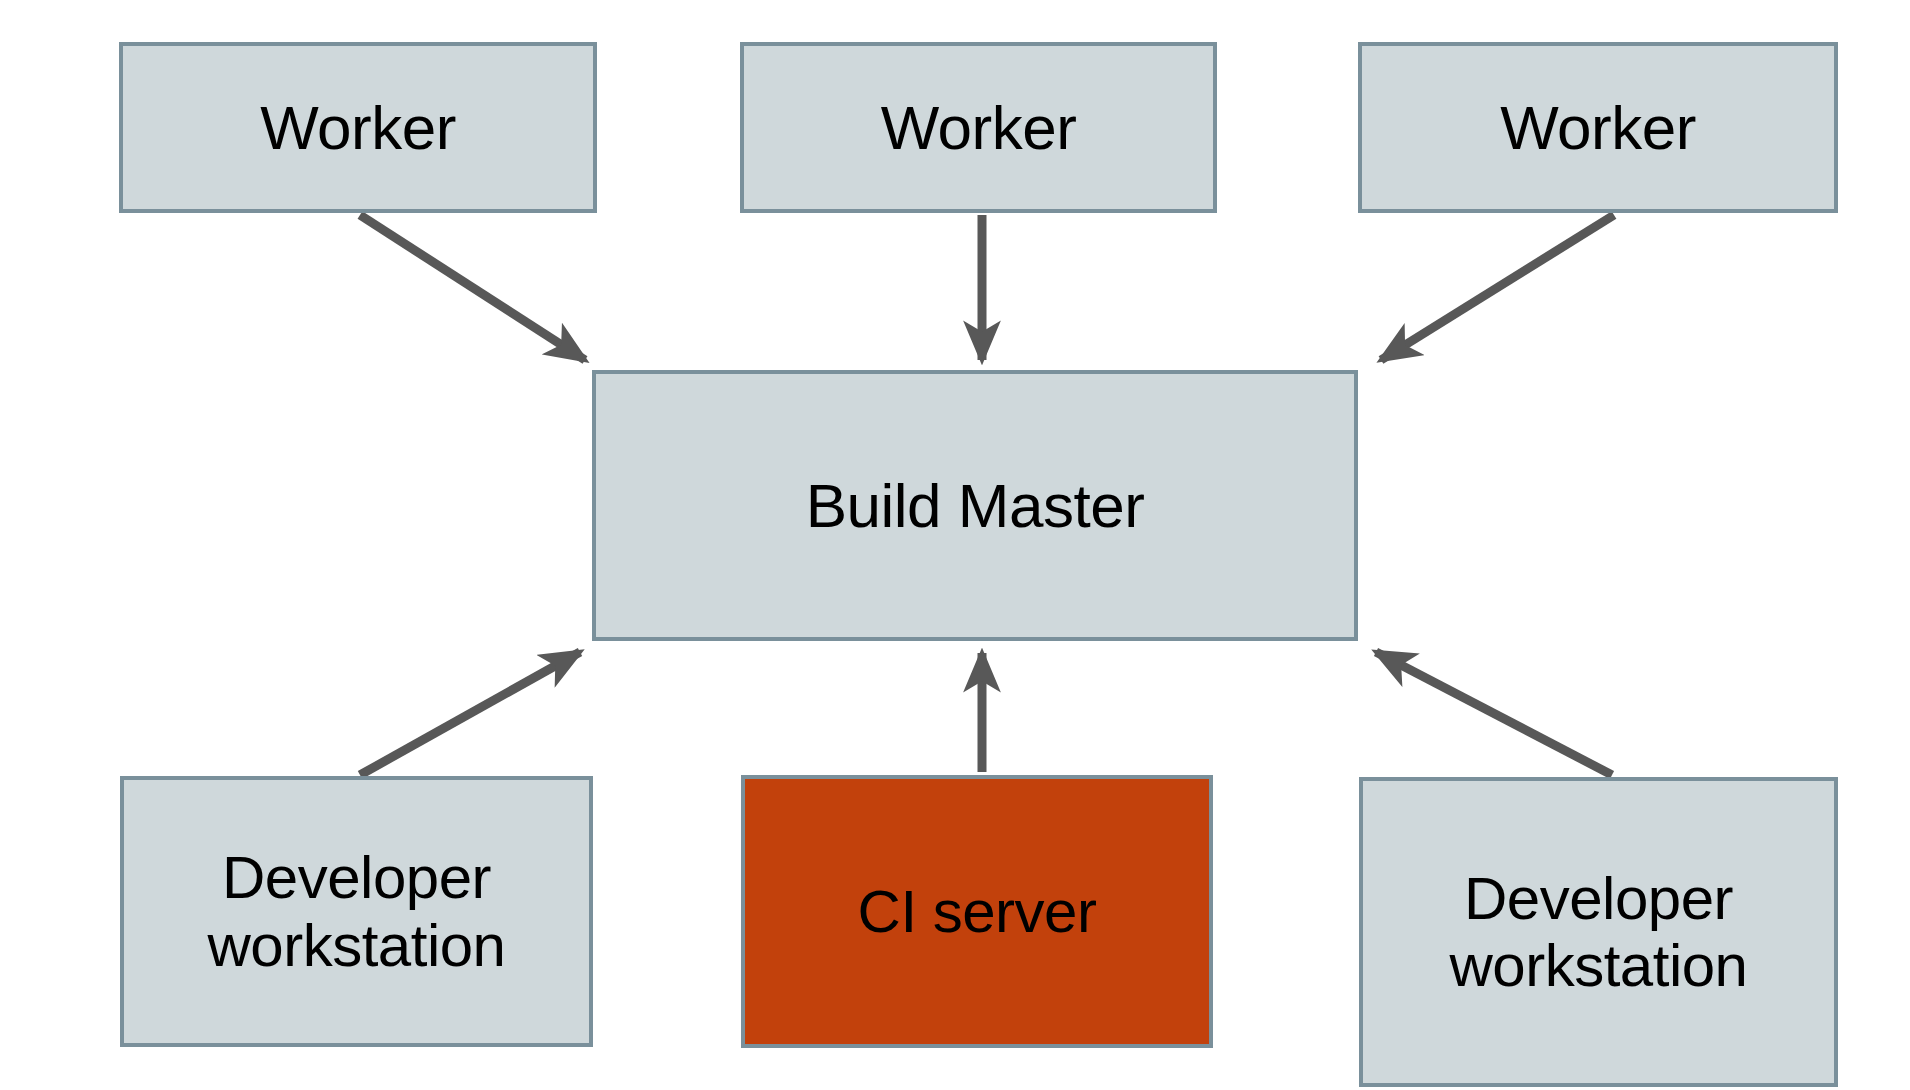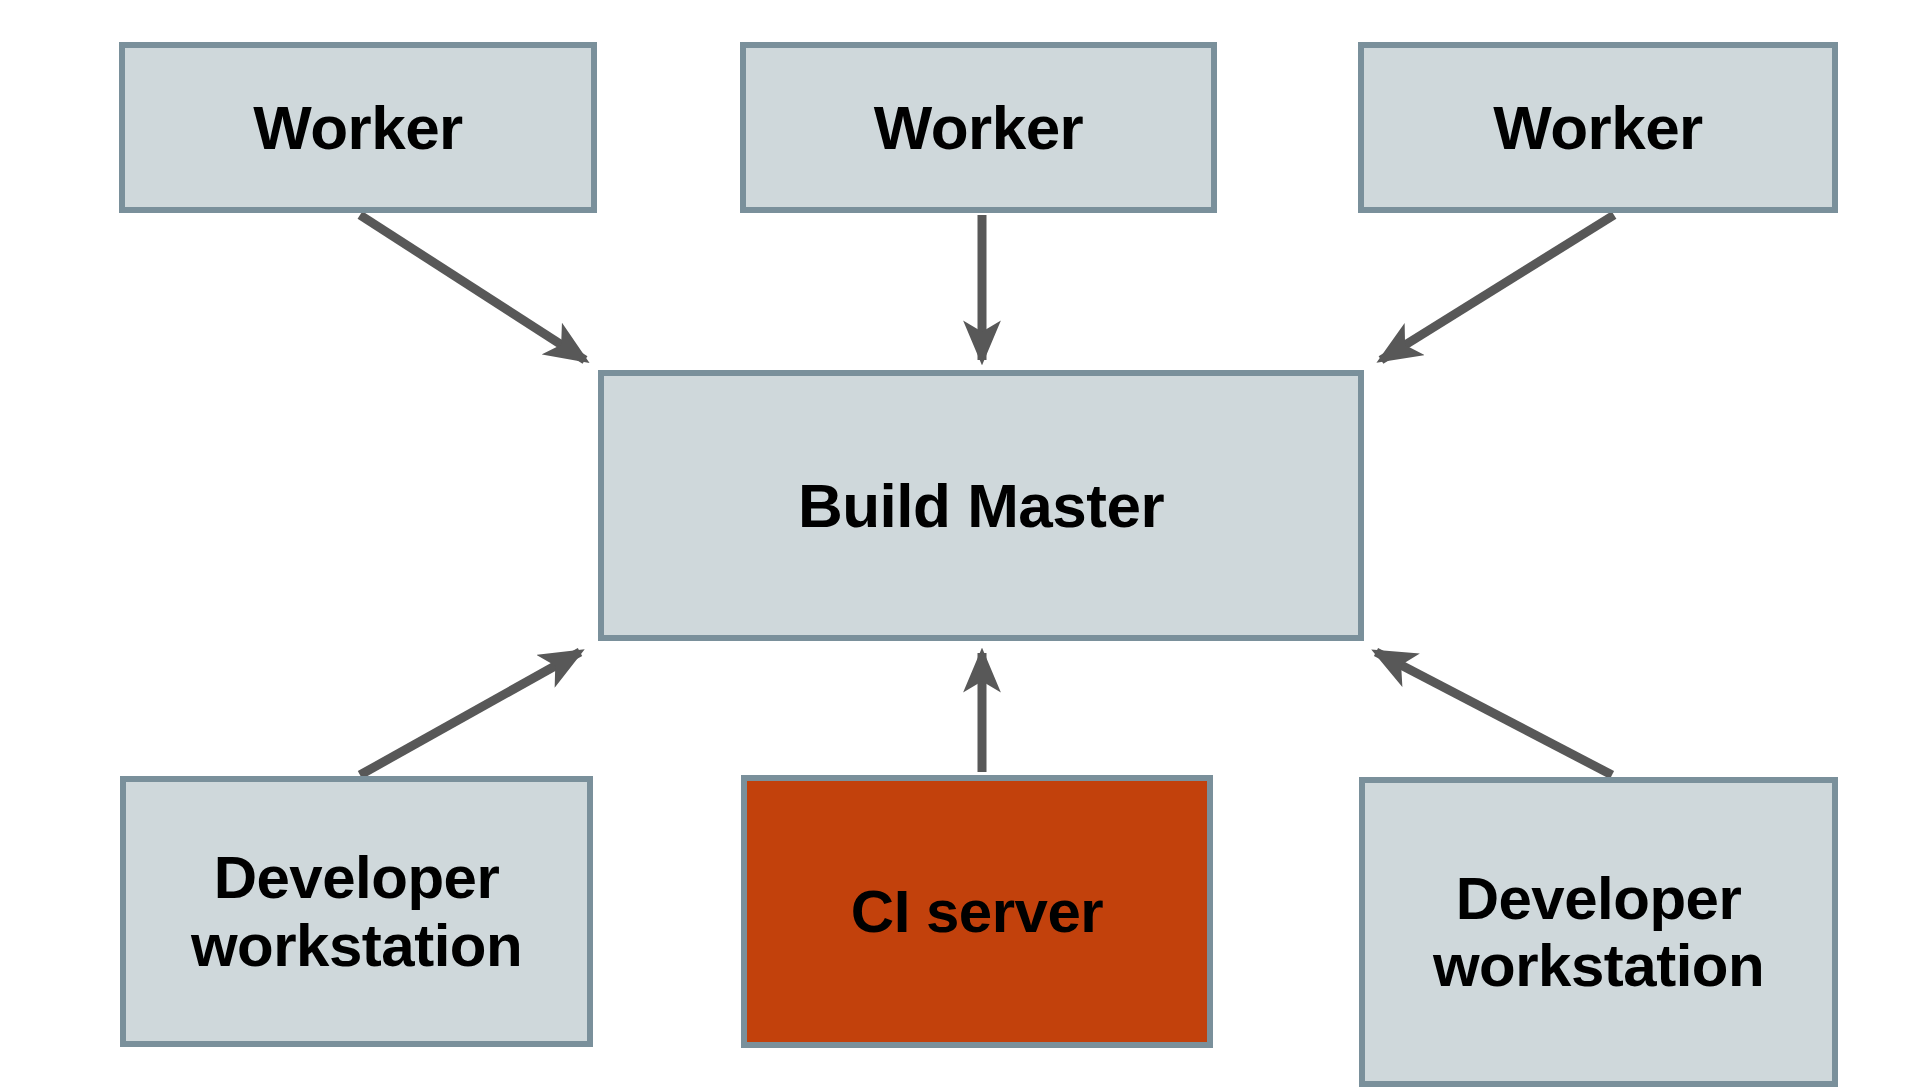--- a/index.html
+++ b/index.html
@@ -24,28 +24,28 @@
     position: absolute;
     top: 0;
     left: 0;
     width: 1910px;
     height: 1090px;
   }
   .node-box {
     position: absolute;
     box-sizing: border-box;
     background: #cfd8db;
-    border: 6px solid #be185d;
+    border: 4px solid #be185d;
     display: flex;
     align-items: center;
     justify-content: center;
     text-align: center;
     color: #000000;
     font-family: "Liberation Sans", sans-serif;
-    font-weight: 700;
+    font-weight: 400;
     line-height: 1.12;
     letter-spacing: -0.5px;
     z-index: 2;
   }
   .node-label {
     display: block;
     white-space: pre-line;
     padding: 0 8px;
   }
   .size-lg { font-size: 62px; }
@@ -78,21 +78,21 @@
   </div>
 
   <div class="node-box size-lg" id="node-worker-2" style="left: 740px; top: 42px; width: 477px; height: 171px; font-size: 62px; background: rgb(207, 216, 219); border-color: rgb(122, 144, 155); color: rgb(0, 0, 0);">
     <span class="node-label">Worker</span>
   </div>
 
   <div class="node-box size-lg" id="node-worker-3" style="left: 1358px; top: 42px; width: 480px; height: 171px; font-size: 62px; background: rgb(207, 216, 219); border-color: rgb(122, 144, 155); color: rgb(0, 0, 0);">
     <span class="node-label">Worker</span>
   </div>
 
-  <div class="node-box size-lg" id="node-build-master" style="left: 592px; top: 370px; width: 766px; height: 271px; font-size: 62px; background: rgb(207, 216, 219); border-color: rgb(122, 144, 155); color: rgb(0, 0, 0); margin-left: 6px;">
+  <div class="node-box size-lg" id="node-build-master" style="left: 592px; top: 370px; width: 766px; height: 271px; font-size: 62px; background: rgb(207, 216, 219); border-color: rgb(122, 144, 155); color: rgb(0, 0, 0);">
     <span class="node-label">Build Master</span>
   </div>
 
   <div class="node-box size-md" id="node-developer-workstation-left" style="left: 120px; top: 776px; width: 473px; height: 271px; font-size: 60px; background: rgb(207, 216, 219); border-color: rgb(122, 144, 155); color: rgb(0, 0, 0);">
     <span class="node-label">Developer
 workstation</span>
   </div>
 
   <div class="node-box size-md" id="node-ci-server" style="left: 741px; top: 775px; width: 472px; height: 273px; font-size: 60px; background: #c2410c; border-color: rgb(122, 144, 155); color: rgb(0, 0, 0);">
     <span class="node-label">CI server</span>

